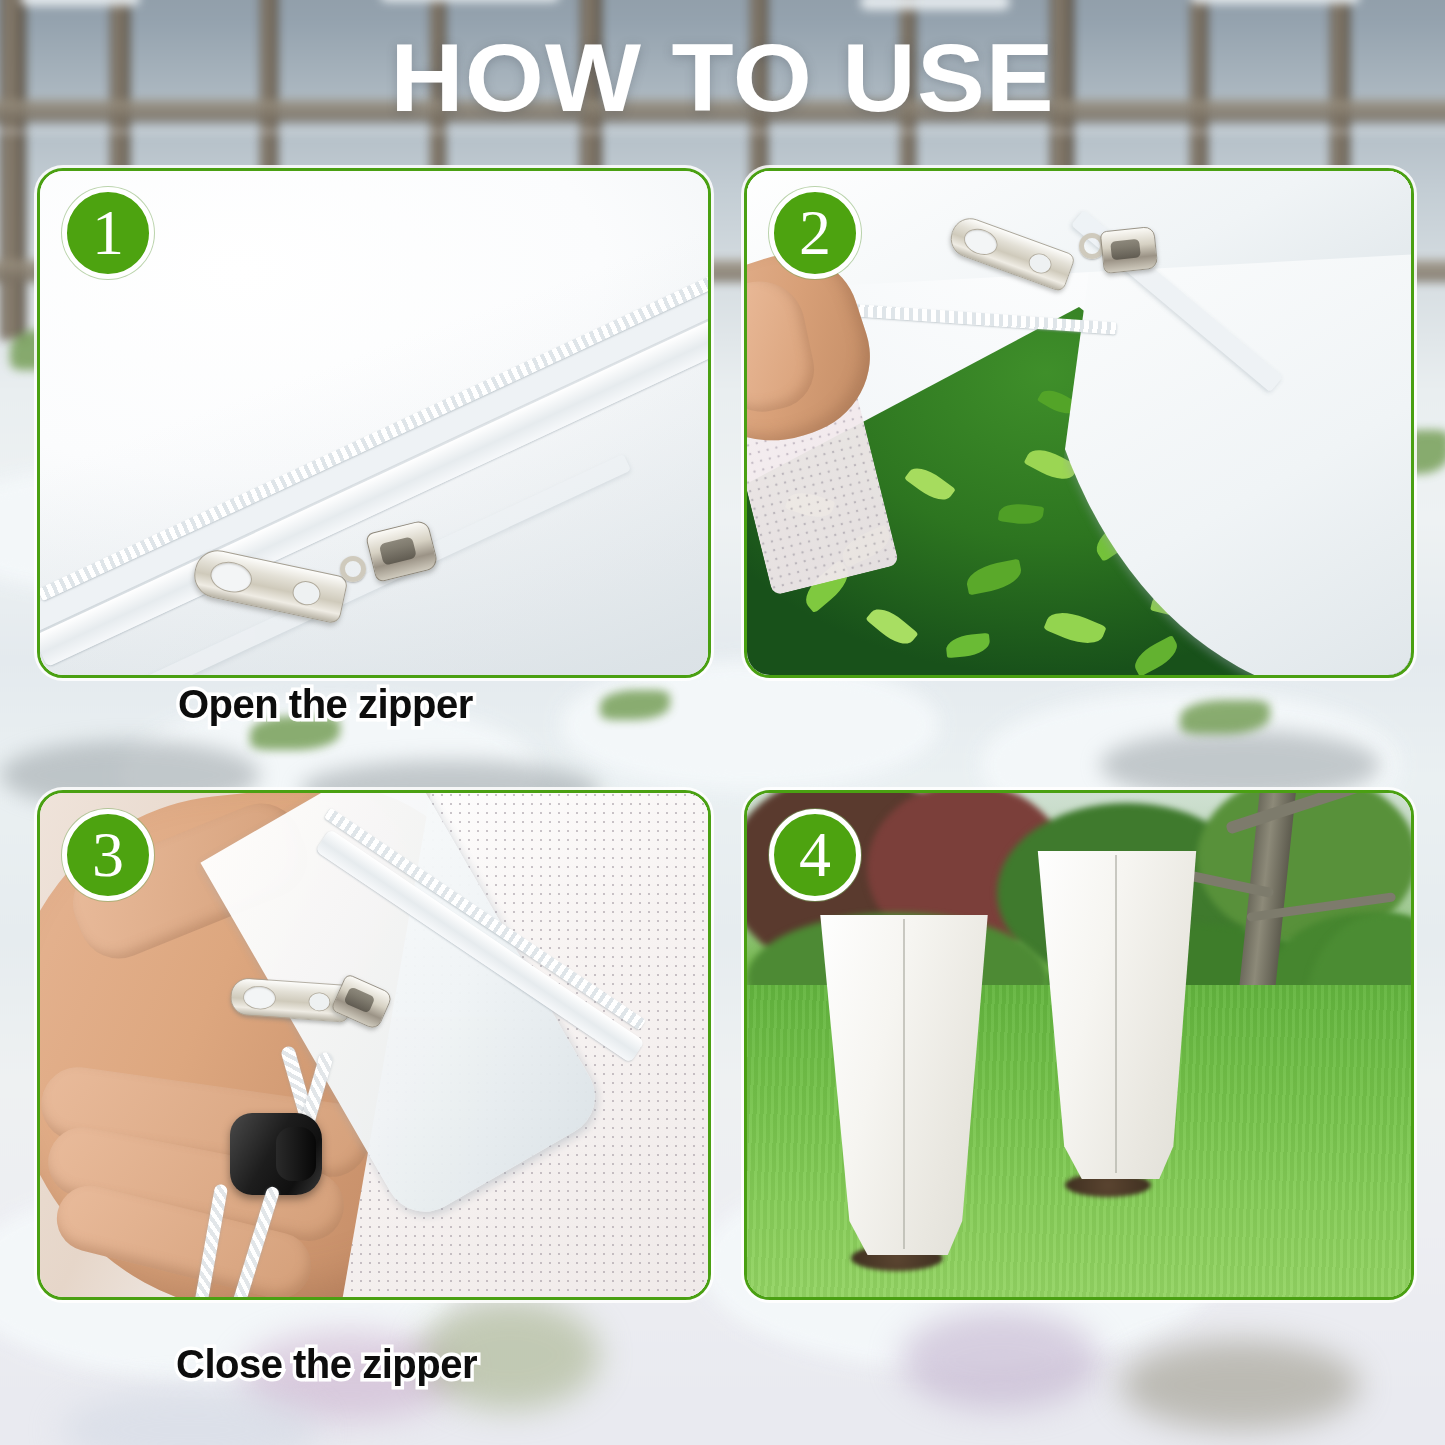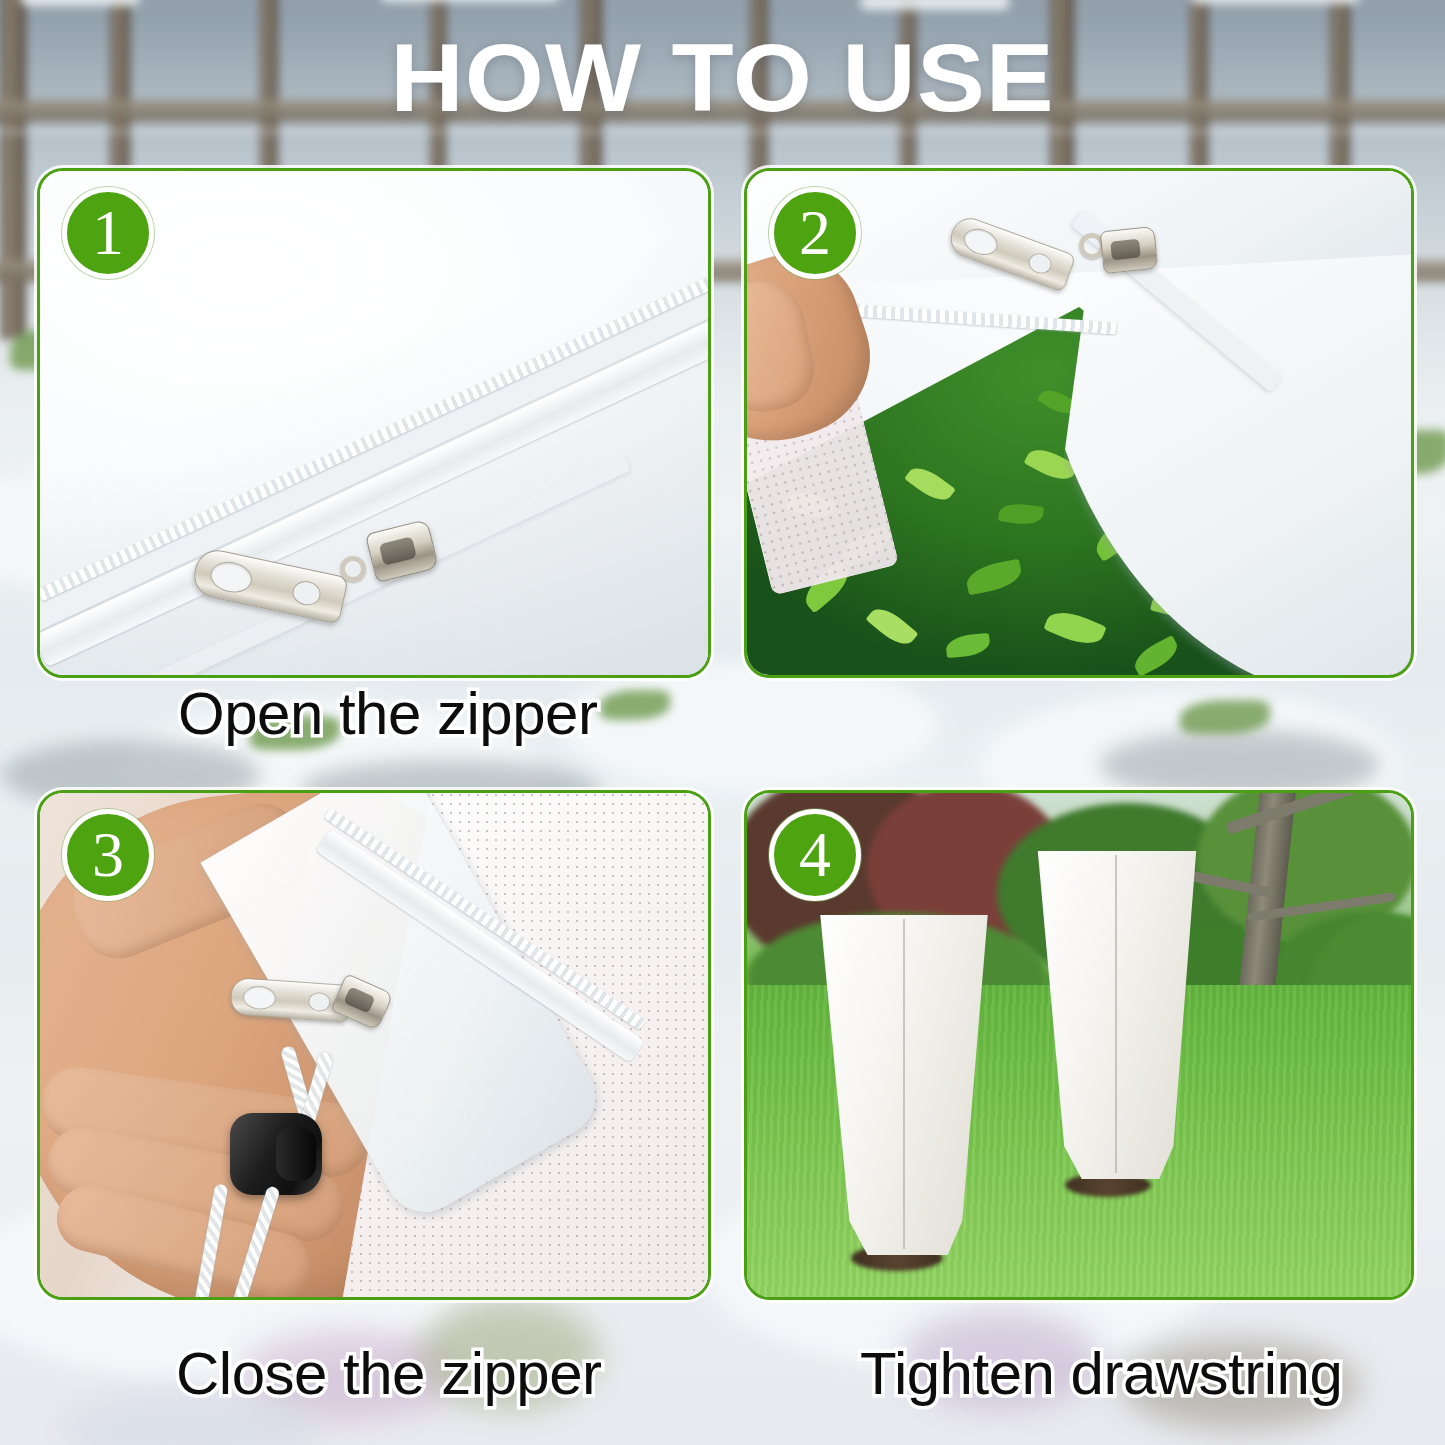--- a/index.html
+++ b/index.html
@@ -207,22 +207,22 @@
     box-shadow:0 6px 14px rgba(60,90,40,.30);
   }
   .cover-seam{position:absolute;width:2px;background:rgba(170,170,160,.6);}
   .soil{position:absolute;border-radius:50%;background:radial-gradient(circle,#5a4430,#3e2f20);filter:blur(2px);}
   .flowerdot{position:absolute;border-radius:50%;filter:blur(2px);}
 
   
   .caption{
     position:absolute;
     font-family:"Liberation Sans", sans-serif;
-    font-weight:normal;
-    font-size:60px;
+    font-weight:bold;
+    font-size:40px;
     color:#0d0d0d;
     white-space:nowrap;
     line-height:1;
     letter-spacing:-.5px;
     -webkit-text-stroke:7px #ffffff;
     paint-order:stroke fill;
   }
   .c1{left:178px; top:684px;}
   .c2{left:896px; top:684px;}
   .c3{left:176px; top:1344px;}
@@ -436,15 +436,14 @@
       <div class="cover" style="left:282px;top:58px;width:176px;height:328px;
                   clip-path:polygon(5% 0,95% 0,82% 90%,74% 100%,30% 100%,20% 90%);">
       </div>
       <div class="cover-seam" style="left:368px;top:62px;height:318px;"></div>
     </div>
     <div class="badge">4</div>
   </div>
 
   <div class="caption c1">Open the zipper</div>
   <div class="caption c3">Close the zipper</div>
-  <div class="caption c4">Tighten drawstring</div>
 
 </div>
 
 </body></html>

